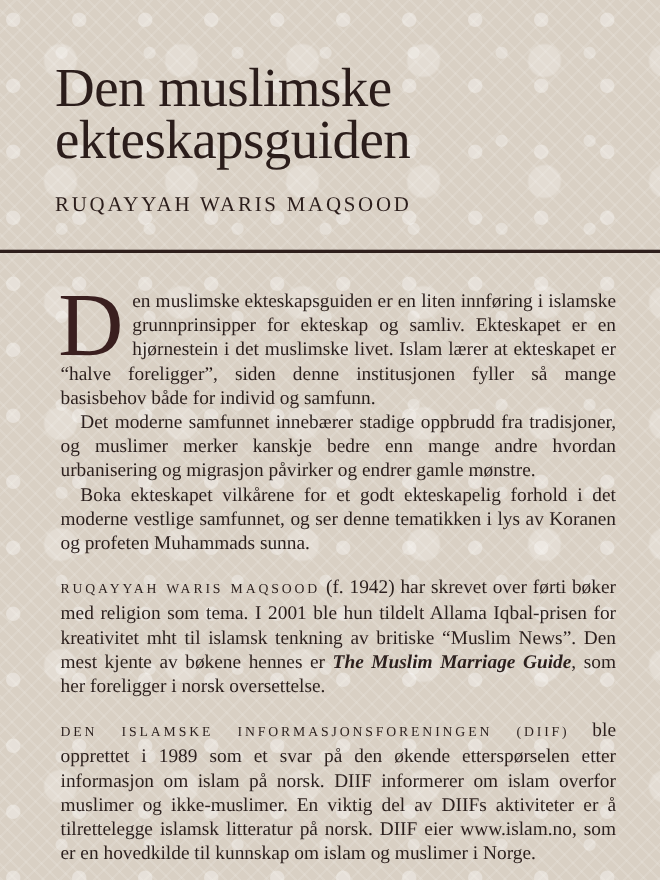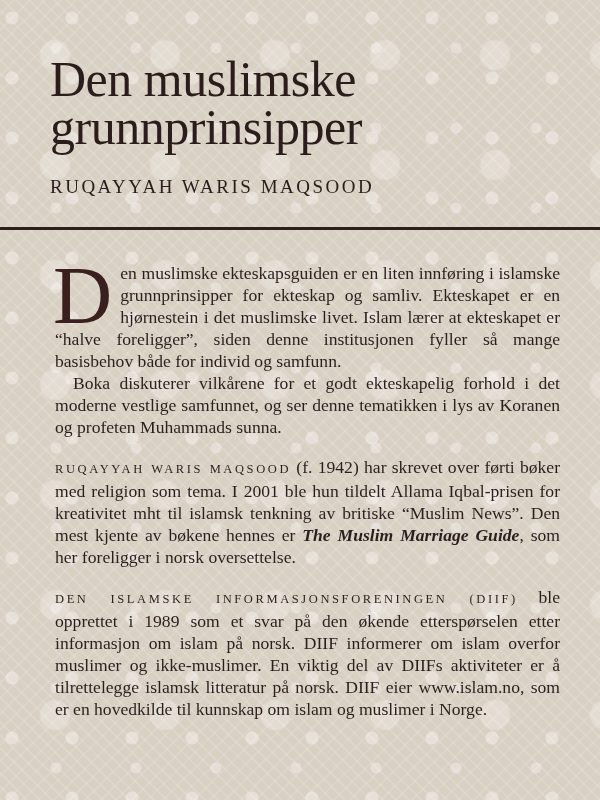--- a/index.html
+++ b/index.html
@@ -46,27 +46,28 @@
   }
   .bio { margin-top: 18px !important; text-indent: 0 !important; }
   .sc { font-size: 12.5px; letter-spacing: 2.6px; }
   i { font-style: italic; font-weight: bold; }
 </style>
 </head>
 <body>
 
 <div class="title">
   <div>Den muslimske</div>
-  <div>grunnprinsipper</div>
+  <div>ekteskapsguiden</div>
 </div>
 <div class="author">RUQAYYAH WARIS MAQSOOD</div>
 <div class="rule"></div>
 
 <div class="body">
   <p class="first">
     <span class="dropcap">D</span><span>en muslimske ekteskapsguiden er en liten innføring i islamske grunnprinsipper for ekteskap og samliv. Ekteskapet er en hjørnestein i det muslimske livet. Islam lærer at ekteskapet er “halve foreligger”, siden denne institusjonen fyller så mange basisbehov både for individ og samfunn.</span>
   </p>
-  <p>Boka diskuterer vilkårene for et godt ekteskapelig forhold i det moderne vestlige samfunnet, og ser denne tematikken i lys av Koranen og profeten Muhammads sunna.</p>
+  <p>Det moderne samfunnet innebærer stadige oppbrudd fra tradisjoner, og muslimer merker kanskje bedre enn mange andre hvordan urbanisering og migrasjon påvirker og endrer gamle mønstre.</p>
+  <p>Boka ekteskapet vilkårene for et godt ekteskapelig forhold i det moderne vestlige samfunnet, og ser denne tematikken i lys av Koranen og profeten Muhammads sunna.</p>
 
   <p class="bio"><span class="sc">RUQAYYAH WARIS MAQSOOD</span><span> (f. 1942) har skrevet over førti bøker med religion som tema. I 2001 ble hun tildelt Allama Iqbal-prisen for kreativitet mht til islamsk tenkning av britiske “Muslim News”. Den mest kjente av bøkene hennes er </span><i>The Muslim Marriage Guide</i><span>, som her foreligger i norsk oversettelse.</span></p>
 
   <p class="bio"><span class="sc">DEN ISLAMSKE INFORMASJONSFORENINGEN (DIIF)</span><span> ble opprettet i 1989 som et svar på den økende etterspørselen etter informasjon om islam på norsk. DIIF informerer om islam overfor muslimer og ikke-muslimer. En viktig del av DIIFs aktiviteter er å tilrettelegge islamsk litteratur på norsk. DIIF eier www.islam.no, som er en hovedkilde til kunnskap om islam og muslimer i Norge.</span></p>
 </div>
 
 </body></html>

